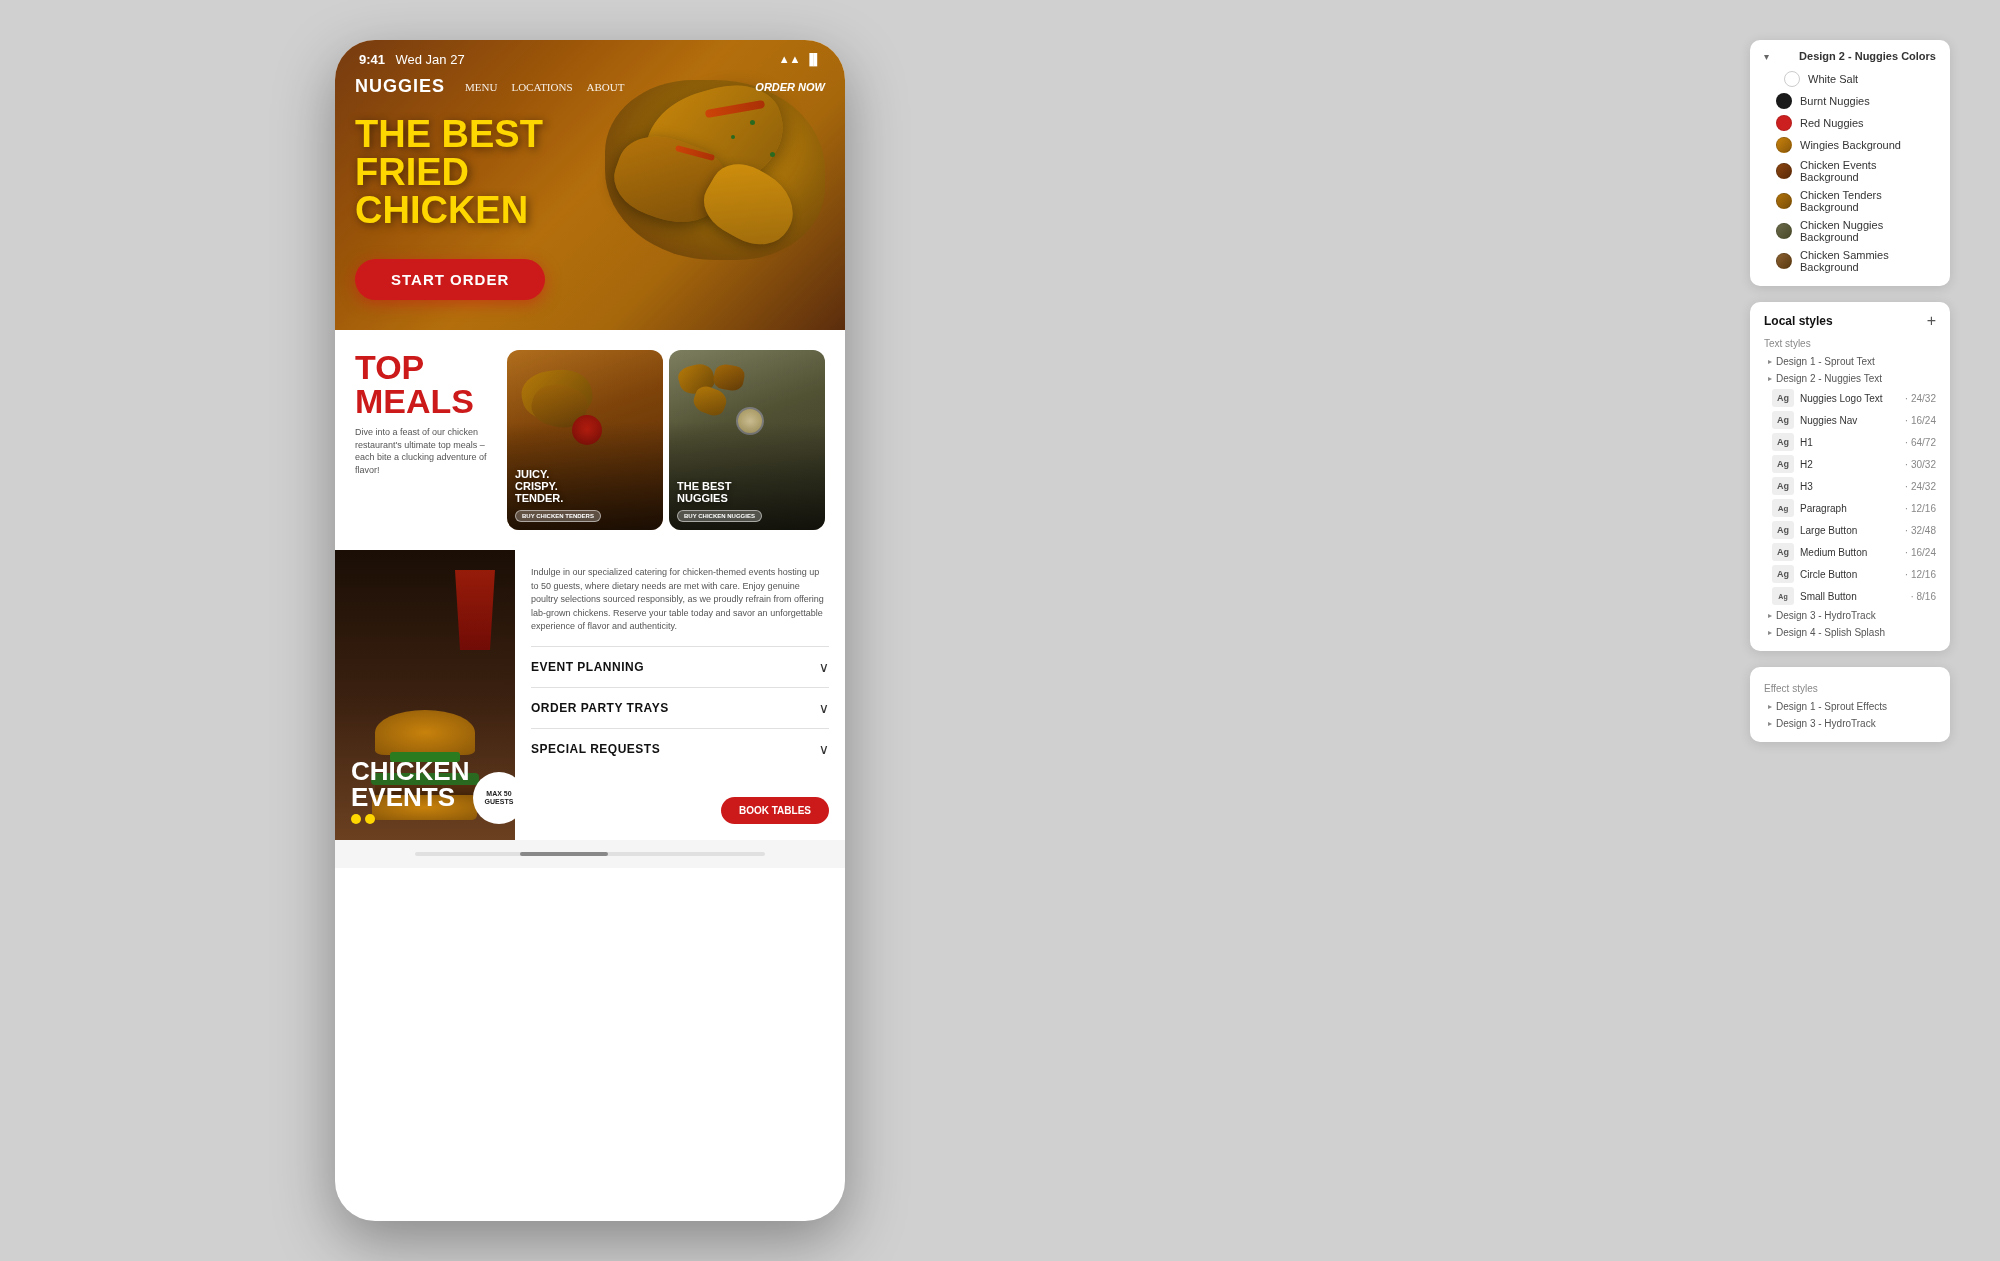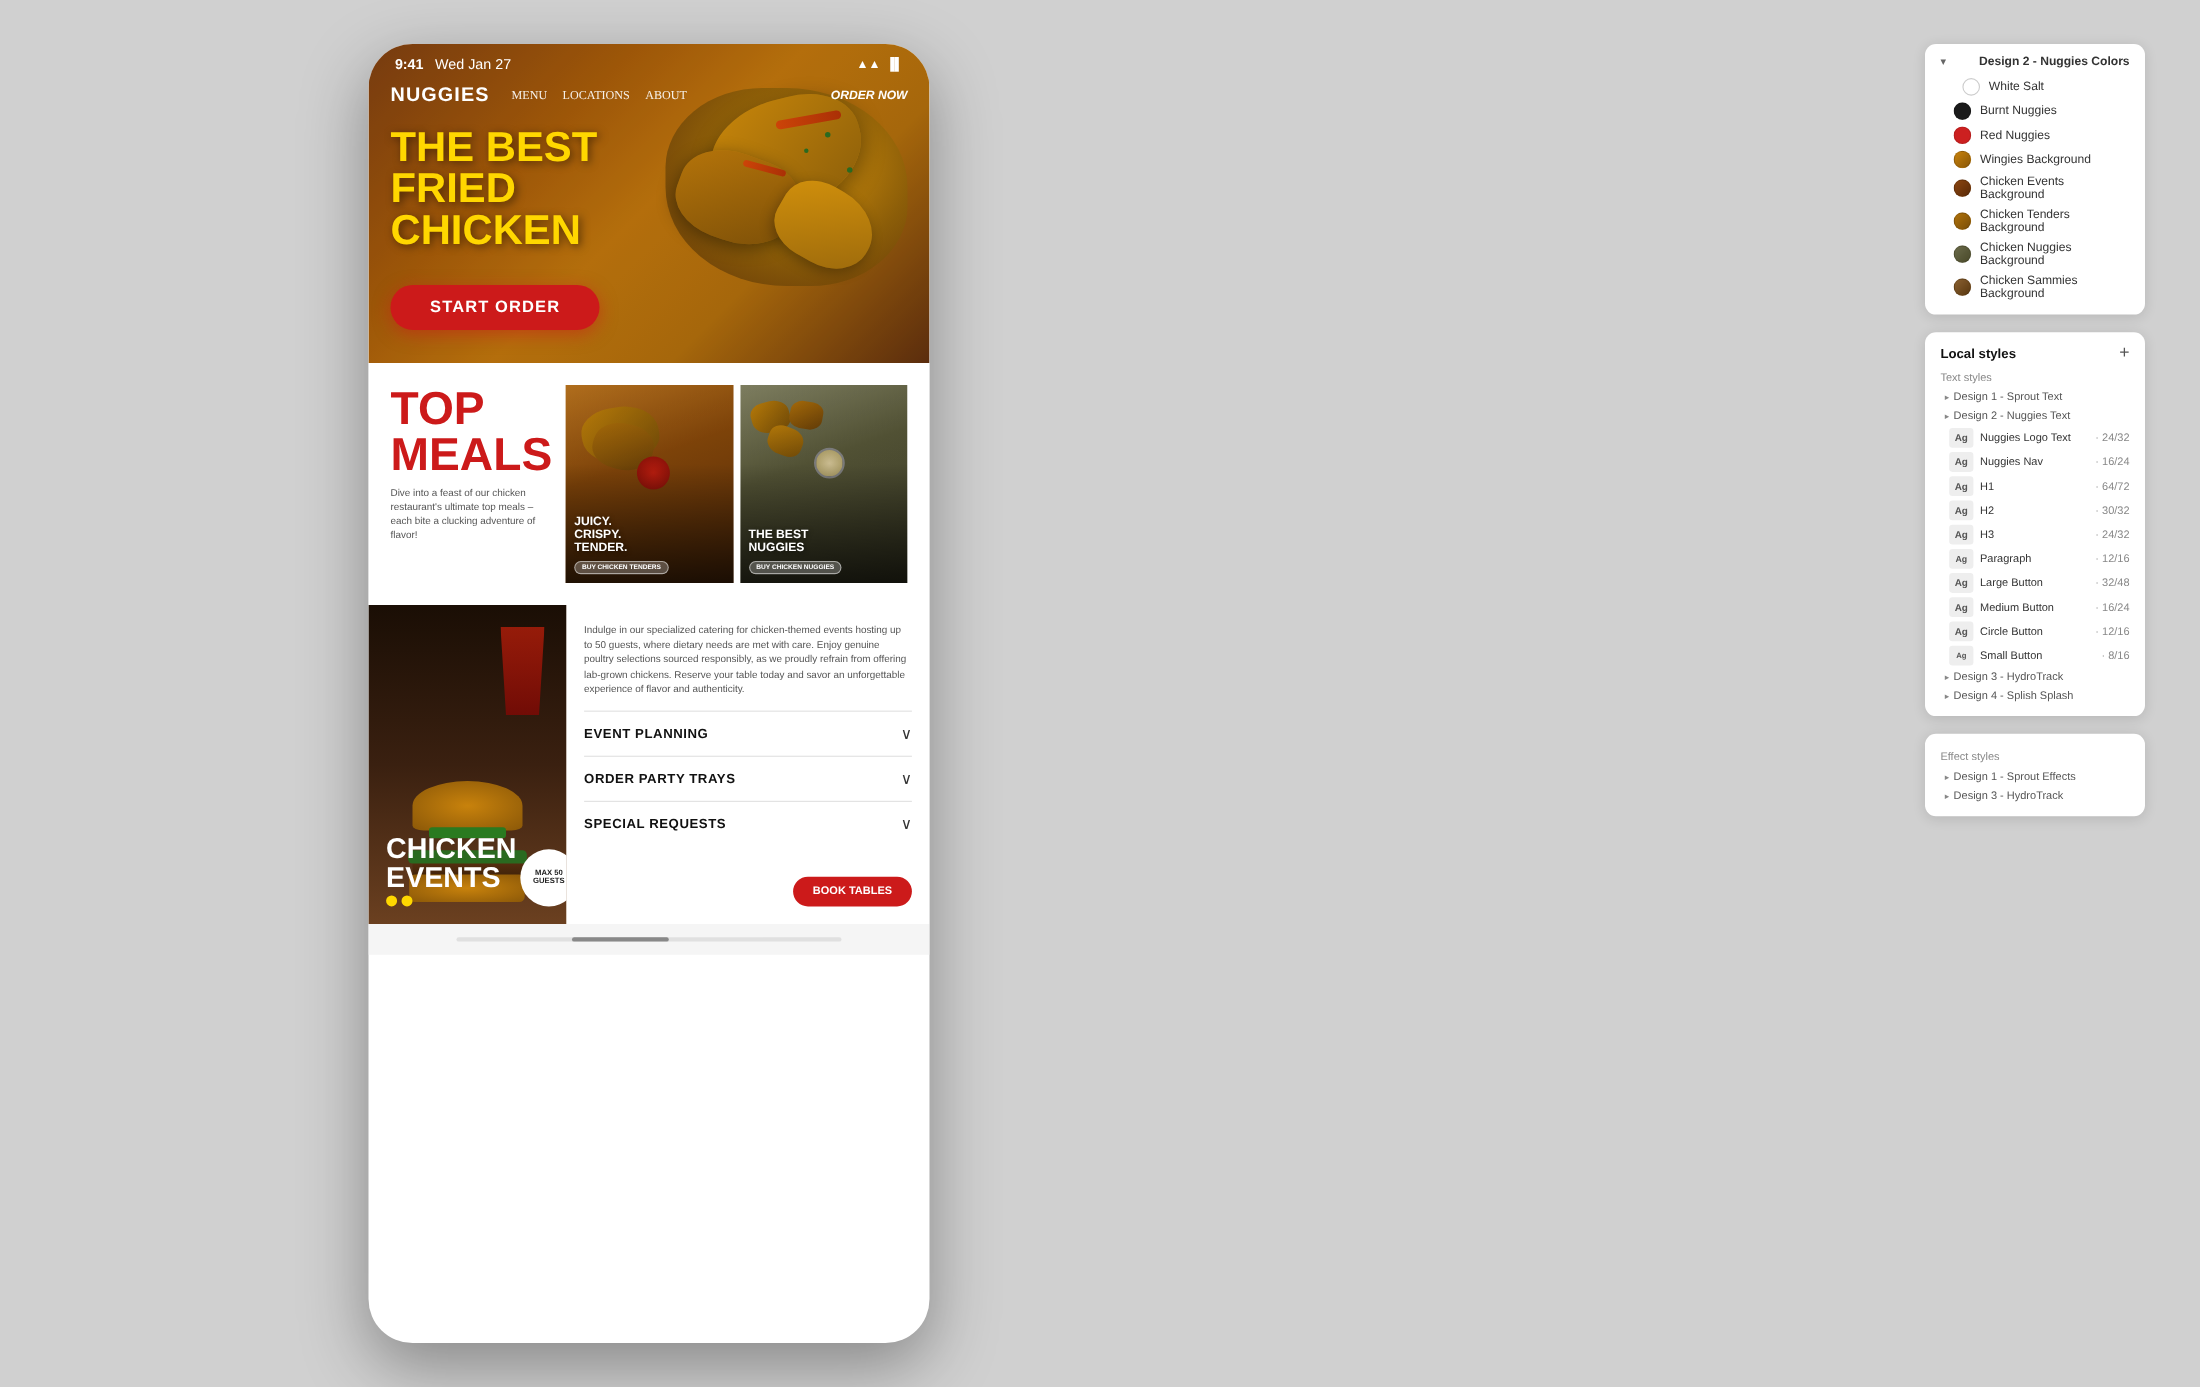--- a/index.html
+++ b/index.html
@@ -110,36 +110,36 @@
       background: #fff;
       padding: 20px;
       display: flex;
       gap: 12px;
       align-items: flex-start;
       min-height: 210px;
     }
     .top-meals-left { flex: 0 0 140px; }
     .top-meals-title {
       color: #cc1a1a;
-      font-size: 42px;
+      font-size: 34px;
       font-weight: 900;
       text-transform: uppercase;
       line-height: 1.0;
       margin-bottom: 8px;
     }
     .top-meals-desc {
       font-size: 9px;
       color: #555;
       line-height: 1.4;
     }
 
     .meal-cards { display: flex; gap: 6px; flex: 1; }
     .meal-card {
       flex: 1;
-      border-radius: 0;
+      border-radius: 12px;
       overflow: hidden;
       position: relative;
       height: 180px;
     }
     .meal-card-bg {
       width: 100%;
       height: 100%;
       position: absolute;
       inset: 0;
     }

